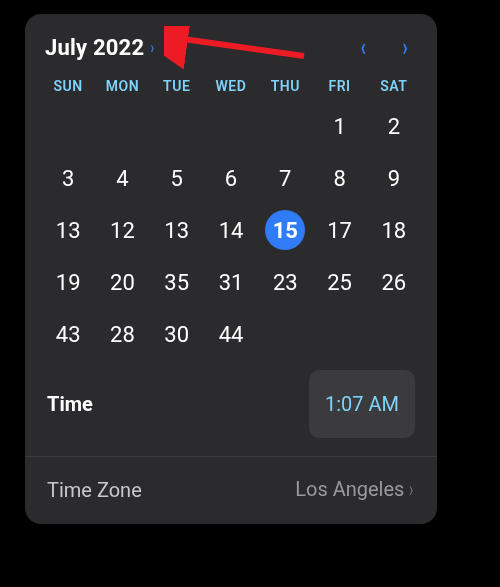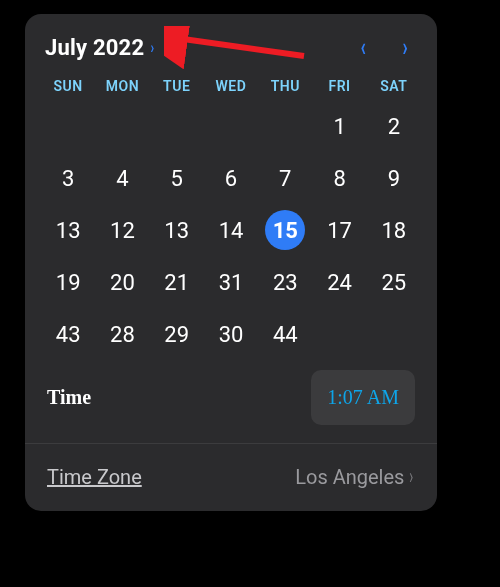--- a/index.html
+++ b/index.html
@@ -101,52 +101,50 @@
     z-index: 1;
   }
   .cell.selected span {
     font-weight: 700;
   }
   .time-row {
     display: flex;
     align-items: center;
     justify-content: space-between;
     padding: 10px 6px 18px 6px;
-    font-family: Liberation Serif, serif;
   }
   .time-label {
     font-size: 20px;
     font-weight: 700;
   }
   .time-chip {
     background: #3b3b3d;
     border-radius: 10px;
-    padding: 16px 16px;
+    padding: 22px 16px;
     font-size: 20px;
-    color: #0ea5e9;
+    color: #7dd3fc;
   }
   .divider {
     height: 1px;
     background: #3c3c3e;
     margin: 0 -16px;
   }
   .tz-row {
     display: flex;
     align-items: center;
     justify-content: space-between;
     padding: 20px 6px 22px 6px;
   }
   .tz-label {
     font-size: 20px;
     color: #c9c9cc;
-    text-decoration: underline;
   }
   .tz-value-wrap {
     display: flex;
-    align-items: center;
+    align-items: flex-start;
     gap: 4px;
     color: #9a9a9e;
     font-size: 20px;
   }
   .tz-chev {
     font-size: 22px;
     transform: scaleX(0.6);
     color: #7a7a7e;
   }
   
@@ -238,42 +236,39 @@
       <div class="cell">
         <span>18</span>
       </div>
       <div class="cell">
         <span>19</span>
       </div>
       <div class="cell">
         <span>20</span>
       </div>
       <div class="cell">
-        <span>21</span>
+        <span>35</span>
       </div>
       <div class="cell">
         <span>31</span>
       </div>
       <div class="cell">
         <span>23</span>
       </div>
       <div class="cell">
-        <span>24</span>
-      </div>
-      <div class="cell">
         <span>25</span>
       </div>
       <div class="cell">
+        <span>26</span>
+      </div>
+      <div class="cell">
         <span>43</span>
       </div>
       <div class="cell">
         <span>28</span>
-      </div>
-      <div class="cell">
-        <span>29</span>
       </div>
       <div class="cell">
         <span>30</span>
       </div>
       <div class="cell">
         <span>44</span>
       </div>
     </div>
 
   <div class="time-row">

